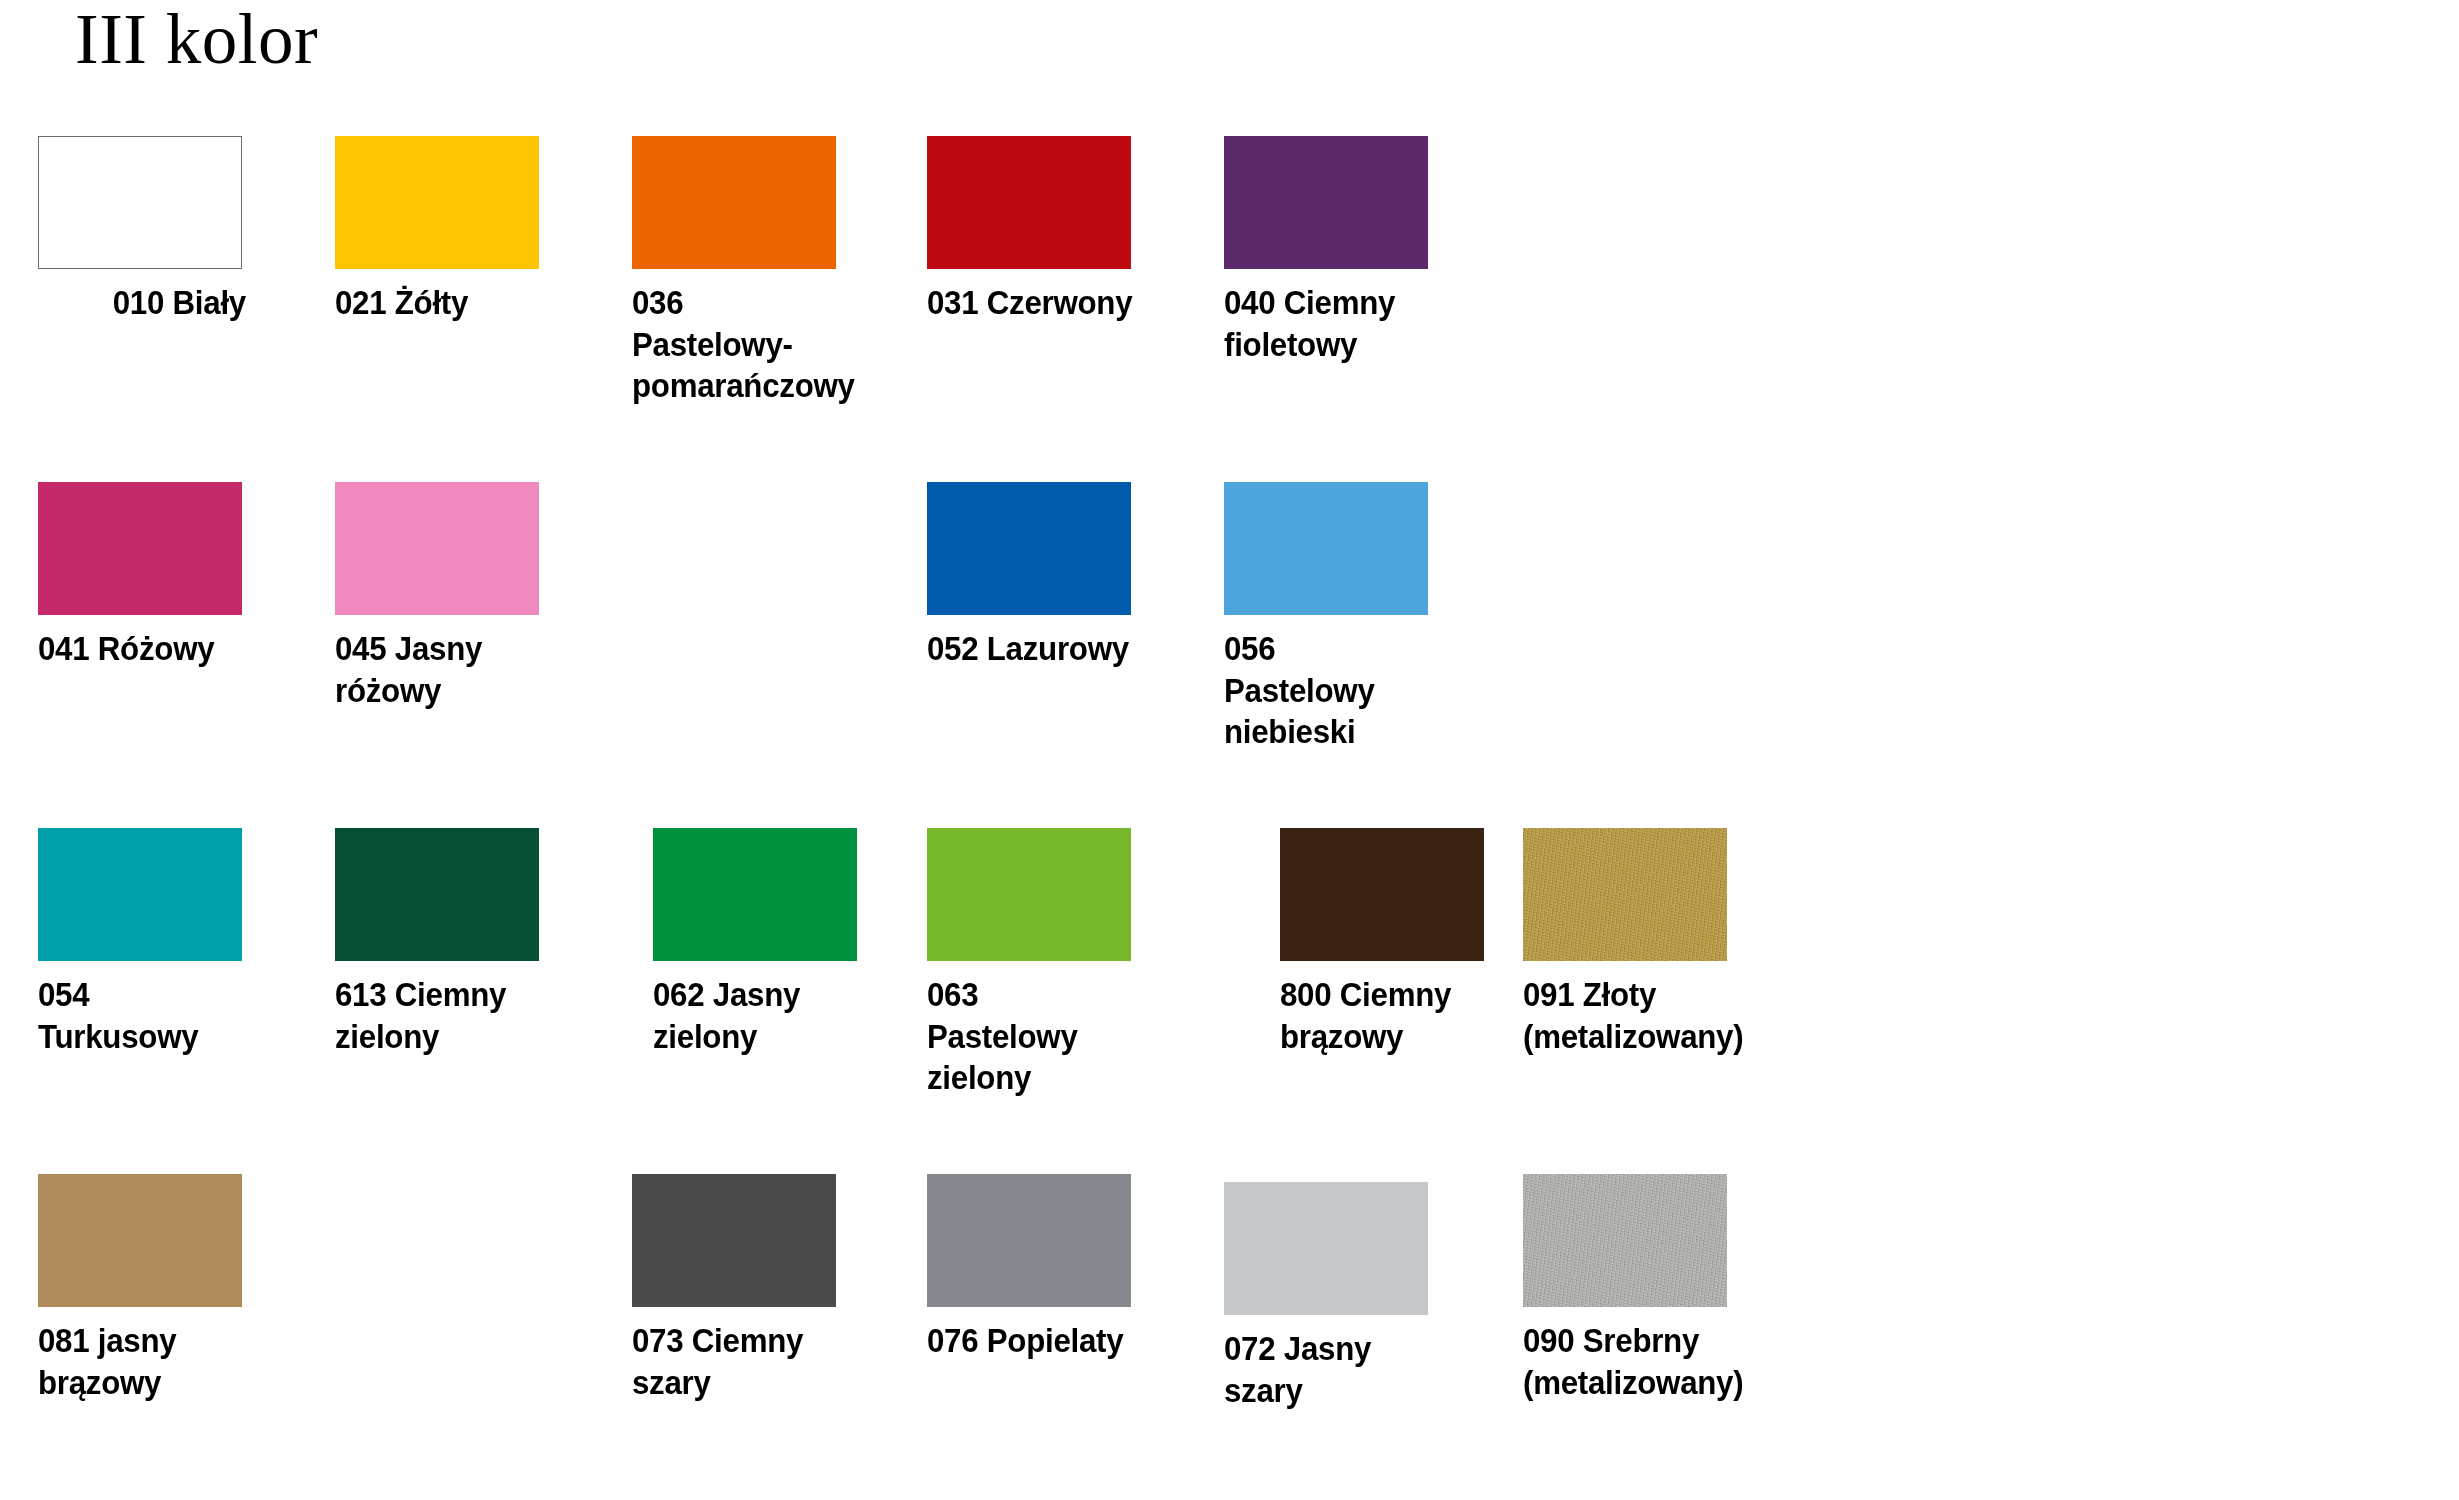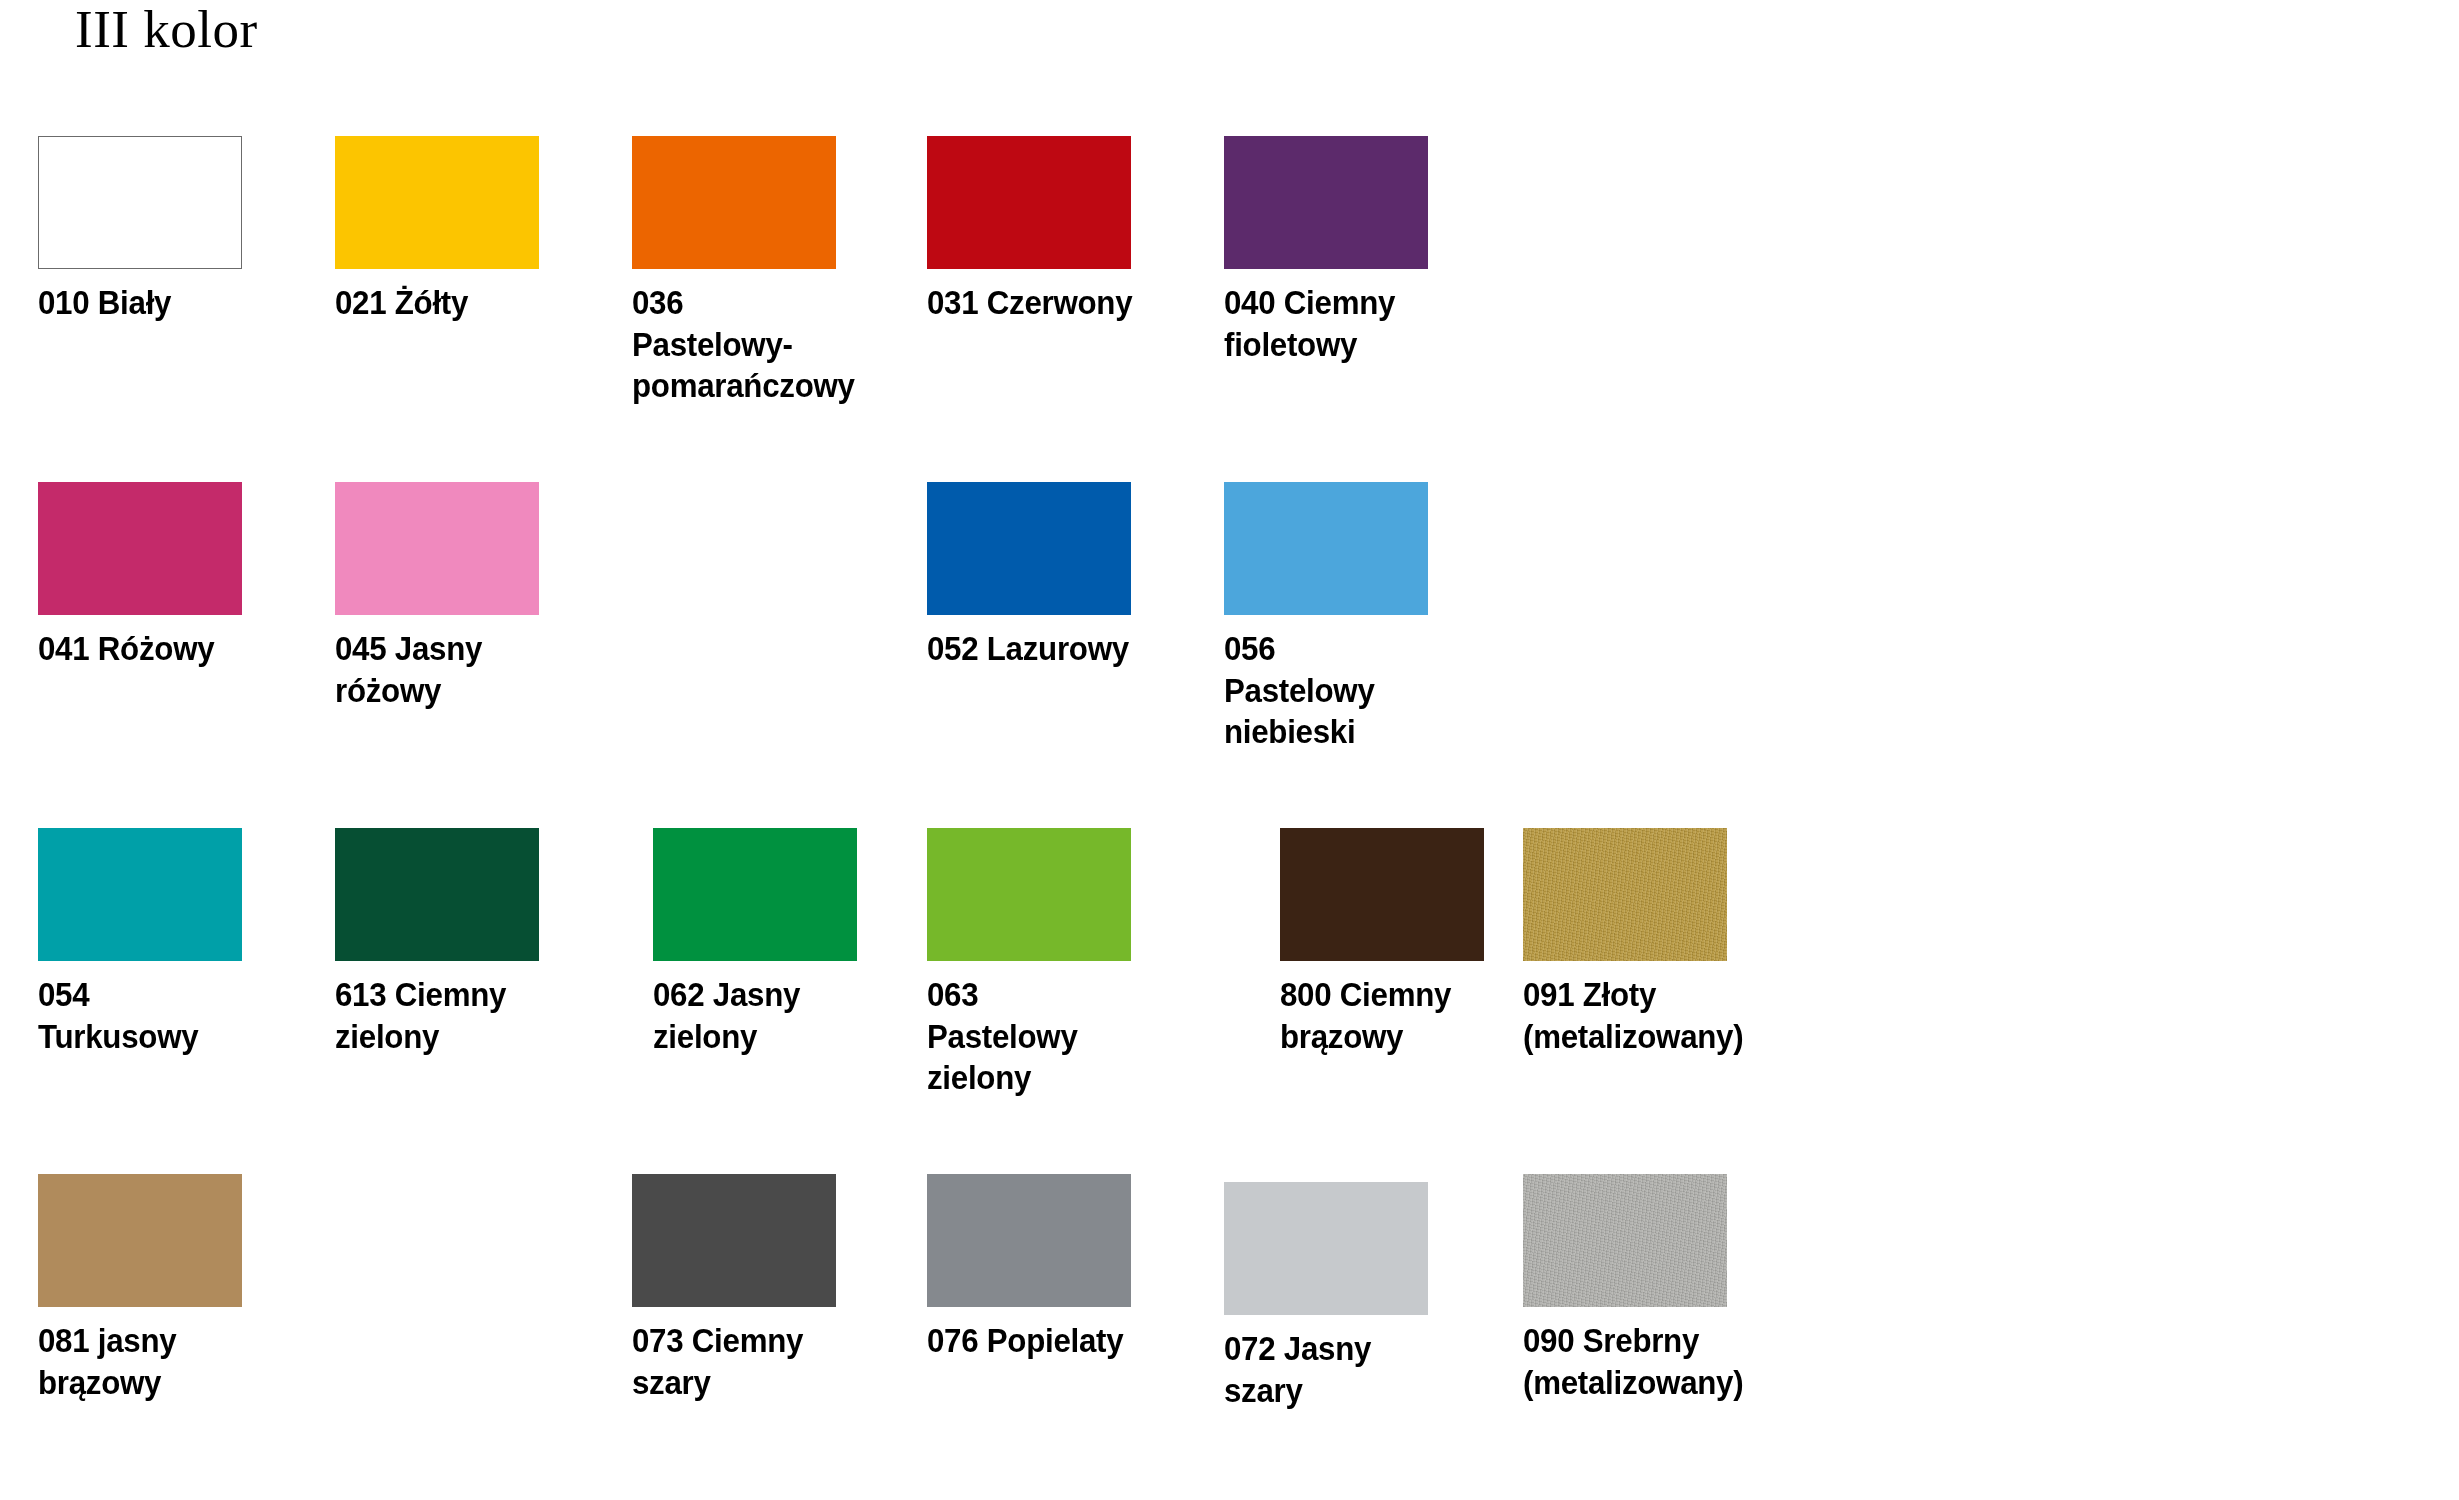--- a/index.html
+++ b/index.html
@@ -24,21 +24,21 @@
     box-sizing: border-box;
     padding: 0;
   }
 
   
   .title {
     position: absolute;
     left: 75px;
     top: 1.9px;
     font-family: "Liberation Serif", "DejaVu Serif", serif;
-    font-size: 53px;
+    font-size: 71px;
     font-weight: 400;
     line-height: 1.05;
     color: #000000;
     letter-spacing: 0.5px;
     white-space: nowrap;
   }
 
   
   .rows {
     position: absolute;
@@ -116,21 +116,21 @@
 </style>
 </head>
 <body>
 
 <div class="sheet">
 
   <div class="title">III kolor</div>
 
   <div class="rows">
       <div class="row">
-        <div class="cell" style="left: 38px;">
+        <div class="cell" style="left: 38px; text-align: right;">
           <div class="swatch bordered" style="background: rgb(255, 255, 255);"></div>
           <div class="label"><span class="code">010</span> <span class="name">Biały</span></div>
         </div>
         <div class="cell" style="left: 335px;">
           <div class="swatch" style="background: rgb(252, 197, 0);"></div>
           <div class="label"><span class="code">021</span> <span class="name">Żółty</span></div>
         </div>
         <div class="cell" style="left: 632px;">
           <div class="swatch" style="background: rgb(236, 101, 0);"></div>
           <div class="label"><span class="code">036</span> <span class="name">Pastelowy-pomarańczowy</span></div>

